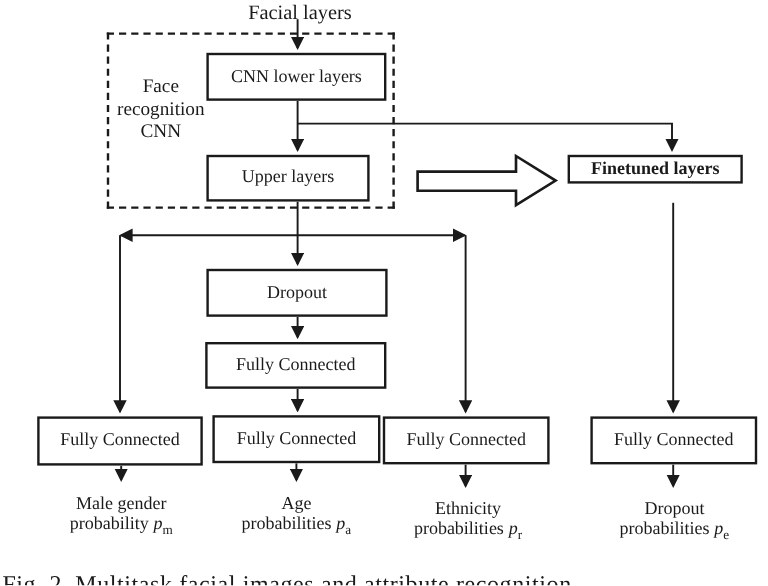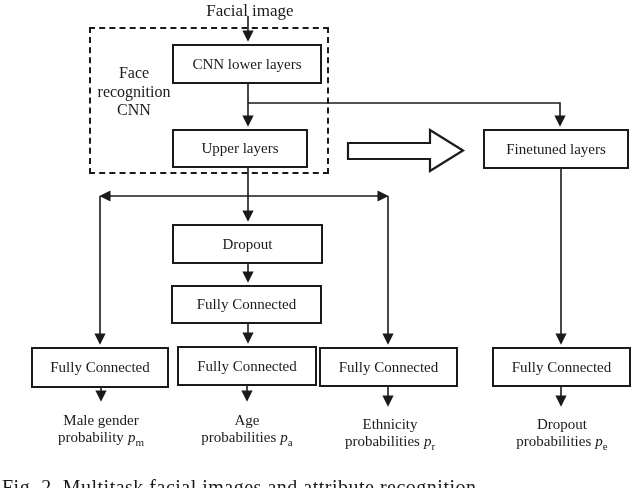--- a/index.html
+++ b/index.html
@@ -31,21 +31,21 @@
   #out-emotion{left:487px;top:416px;}
   .psym{font-style:italic;margin-left:4px;}
   sub{font-size:11px;}
   #caption{
     position:absolute;left:2px;top:476px;width:700px;font-size:20px;
     white-space:nowrap;letter-spacing:.5px;
   }
   
   #box-cnn-lower   {left:172px;top:44px; width:150px;height:40px;}
   #box-upper       {left:172px;top:129px;width:136px;height:39px;}
-  #box-finetuned   {left:483px;top:129px;width:146px;height:40px;}
+  #box-finetuned   {left:473px;top:129px;width:146px;height:24px;font-weight:bold;}
   #box-dropout     {left:172px;top:224px;width:151px;height:40px;}
   #box-fc-shared   {left:171px;top:285px;width:151px;height:39px;}
   #box-fc-gender   {left:31px; top:347px;width:138px;height:41px;}
   #box-fc-age      {left:177px;top:346px;width:140px;height:40px;}
   #box-fc-ethnicity{left:319px;top:347px;width:139px;height:40px;}
   #box-fc-emotion  {left:492px;top:347px;width:139px;height:40px;}
 </style>
 </head>
 <body>
 
@@ -81,21 +81,21 @@
   <div class="box" id="box-cnn-lower">CNN lower layers</div>
   <div class="box" id="box-upper">Upper layers</div>
   <div class="box" id="box-finetuned">Finetuned layers</div>
   <div class="box" id="box-dropout">Dropout</div>
   <div class="box" id="box-fc-shared">Fully Connected</div>
   <div class="box" id="box-fc-gender">Fully Connected</div>
   <div class="box" id="box-fc-age">Fully Connected</div>
   <div class="box" id="box-fc-ethnicity">Fully Connected</div>
   <div class="box" id="box-fc-emotion">Fully Connected</div>
 
-  <div class="lbl" id="facial-image-label">Facial image</div>
+  <div class="lbl" id="facial-image-label">Facial layers</div>
   <div class="lbl" id="face-cnn-label">Face recognition CNN</div>
 
   <div class="lbl out-label" id="out-gender">
     <span>Male gender</span><br>
     <span>probability</span><i class="psym">p</i><sub>m</sub>
   </div>
   <div class="lbl out-label" id="out-age">
     <span>Age</span><br>
     <span>probabilities</span><i class="psym">p</i><sub>a</sub>
   </div>

